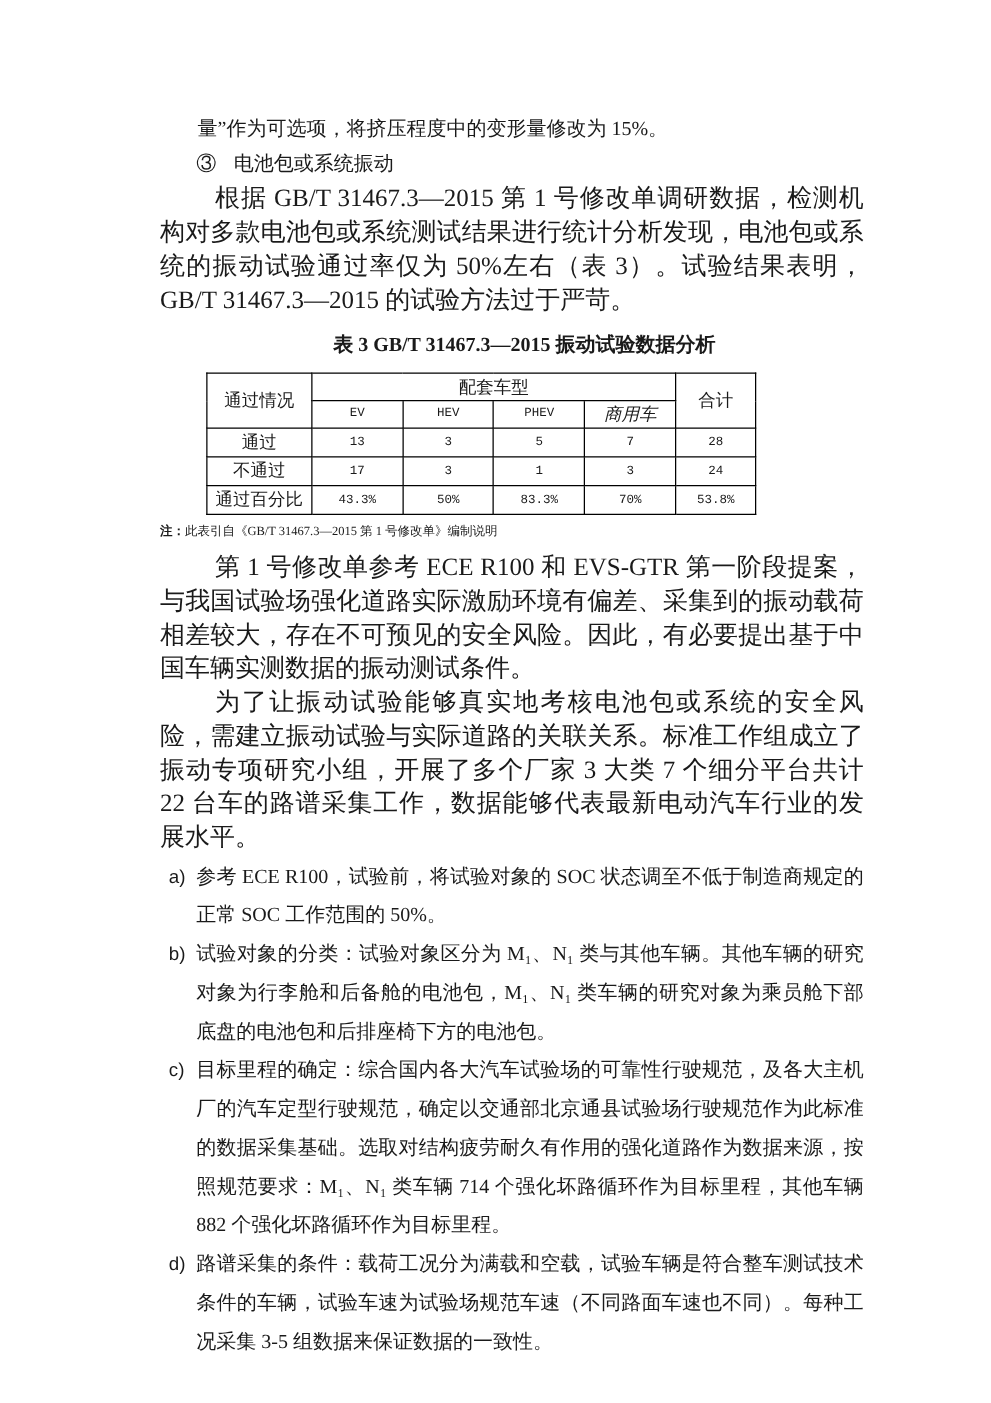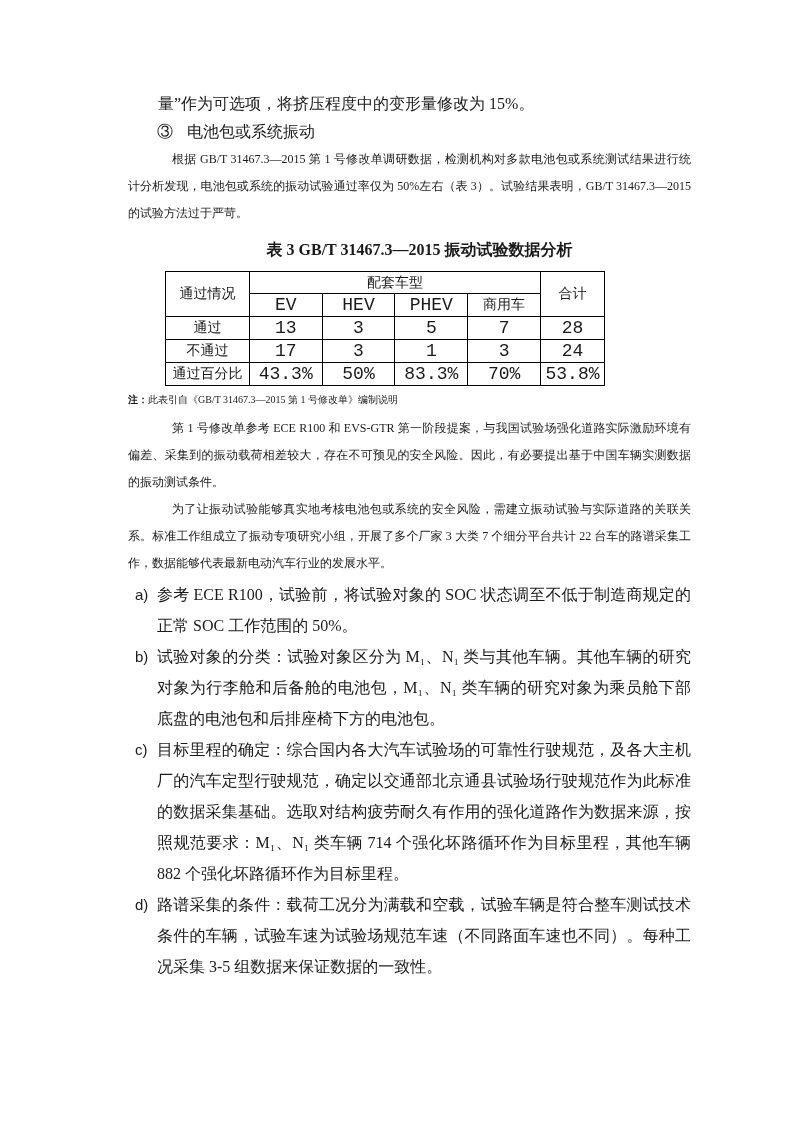--- a/index.html
+++ b/index.html
@@ -17,40 +17,40 @@
     overflow: hidden;
   }
   .body-text {
     font-size: 16px;
     line-height: 28px;
     text-align: justify;
   }
   .cont-line { margin-left: 30px; }
   .item3-line { margin-left: 29px; }
   .item3-marker { display: inline-block; margin-right: 14px; }
-  .para { font-size: 12px; line-height: 27px; text-align: justify; text-indent: 44px; }
+  .para { font-size: 20px; line-height: 27px; text-align: justify; text-indent: 44px; }
   .table-title {
     width: 509px; margin: 12px 0 10px 37px;
     text-align: center; font-weight: bold; font-size: 16px; line-height: 22px;
   }
   table.data-table {
     width: 440px; margin-left: 37px;
     border-collapse: collapse;
     font-size: 14px;
     border-radius: 15px;
   }
   table.data-table td {
     border: 1px solid #000;
     text-align: center; vertical-align: middle;
     height: 22px; padding: 1px 2px;
   }
   table.data-table tr.drow td { height: 23px; text-align: center; }
   .td-num {
     font-family: "Liberation Mono", "DejaVu Sans Mono", monospace;
-    font-size: 18px;
+    font-size: 10px;
   }
   .table-note {
     margin-top: 5px;
     font-size: 10px; line-height: 18px;
   }
   .table-note .note-label { font-weight: bold; }
   .paras { margin-top: 6px; }
   .list { margin-top: 2px; }
   .list-item {
     position: relative;
@@ -83,21 +83,21 @@
     <tbody>
       <tr class="hrow">
         <td rowspan="2" style="width:19%;">通过情况</td>
         <td colspan="4">配套车型</td>
         <td rowspan="2" style="width:14.5%;">合计</td>
       </tr>
       <tr class="hrow">
         <td class="td-num" style="width:16.5%;">EV</td>
         <td class="td-num" style="width:16.5%;">HEV</td>
         <td class="td-num" style="width:16.5%;">PHEV</td>
-        <td style="width:16.5%;">商用车</td>
+        <td style="width:16.5%;font-style:italic;">商用车</td>
       </tr>
       <tr class="drow">
         <td>通过</td>
         <td class="td-num">13</td>
         <td class="td-num">3</td>
         <td class="td-num">5</td>
         <td class="td-num">7</td>
         <td class="td-num">28</td>
       </tr>
       <tr class="drow">

